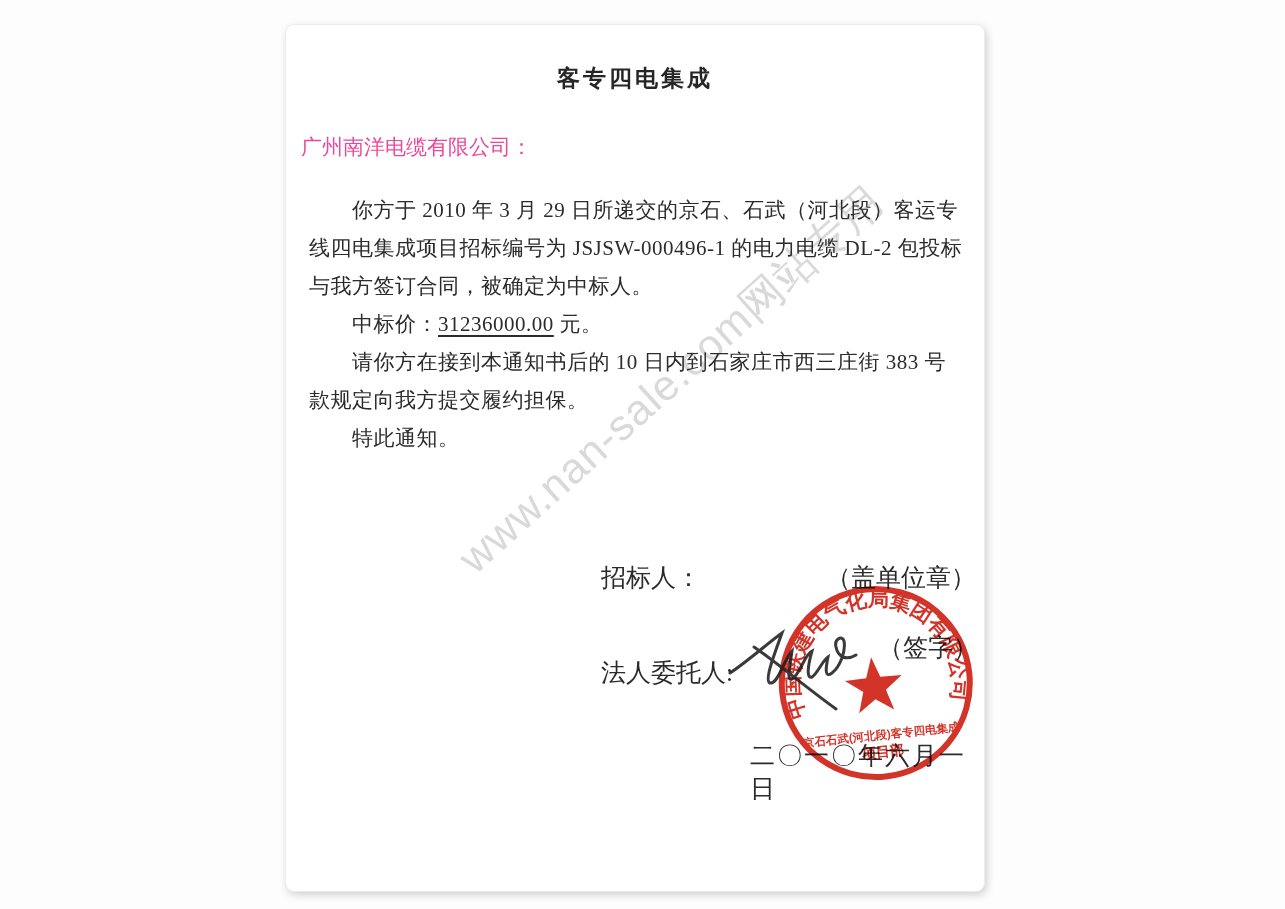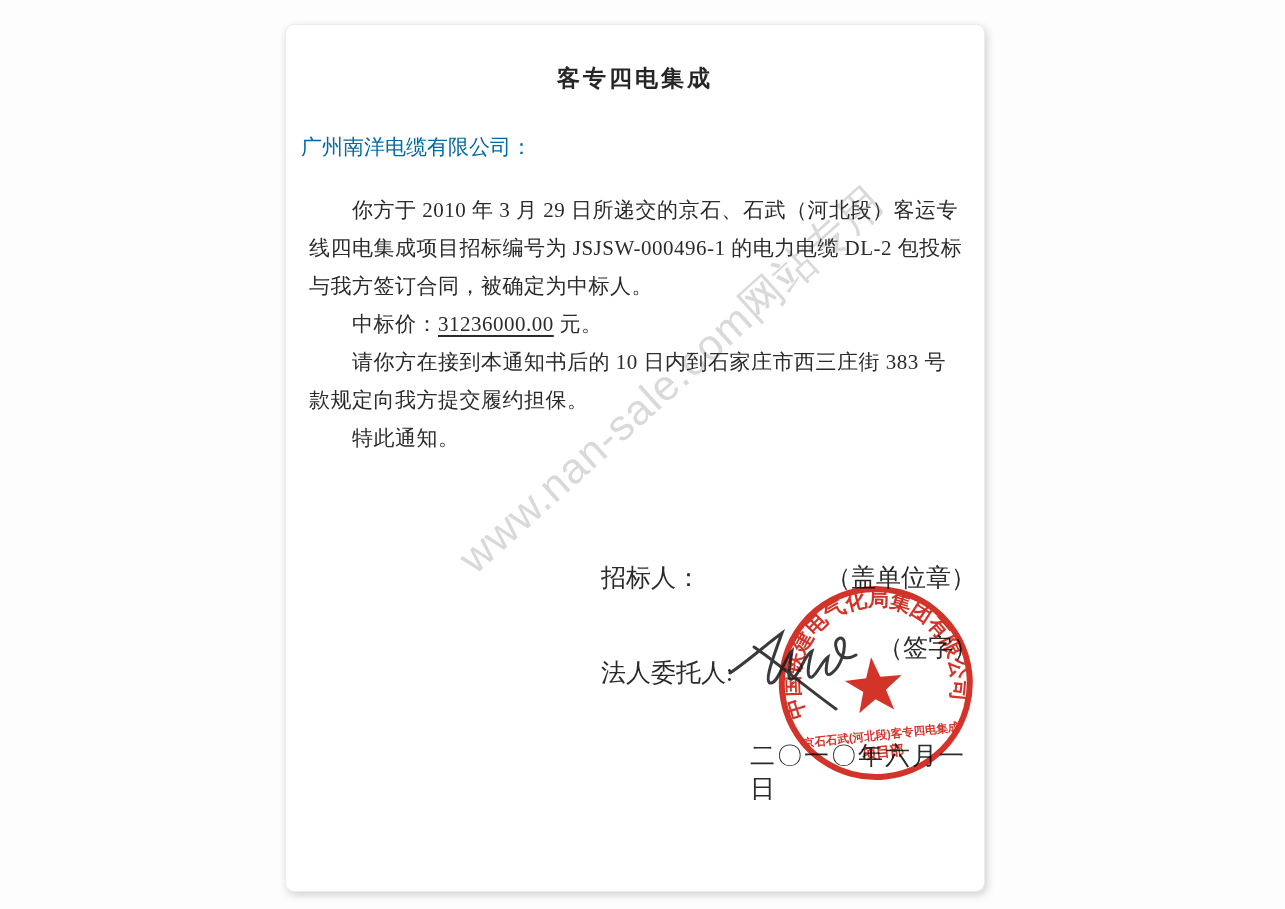--- a/index.html
+++ b/index.html
@@ -41,21 +41,21 @@
     font-weight: bold;
     color: #262626;
     letter-spacing: 3px;
     z-index: 3;
   }
   .addressee {
     position: absolute;
     left: 15px;
     top: 108px;
     font-size: 21px;
-    color: #0369a1;
+    color: #ec4899;
     z-index: 3;
   }
   .body-lines {
     position: absolute;
     left: 23px;
     top: 166px;
     width: 672px;
     z-index: 3;
   }
   .doc-line {

